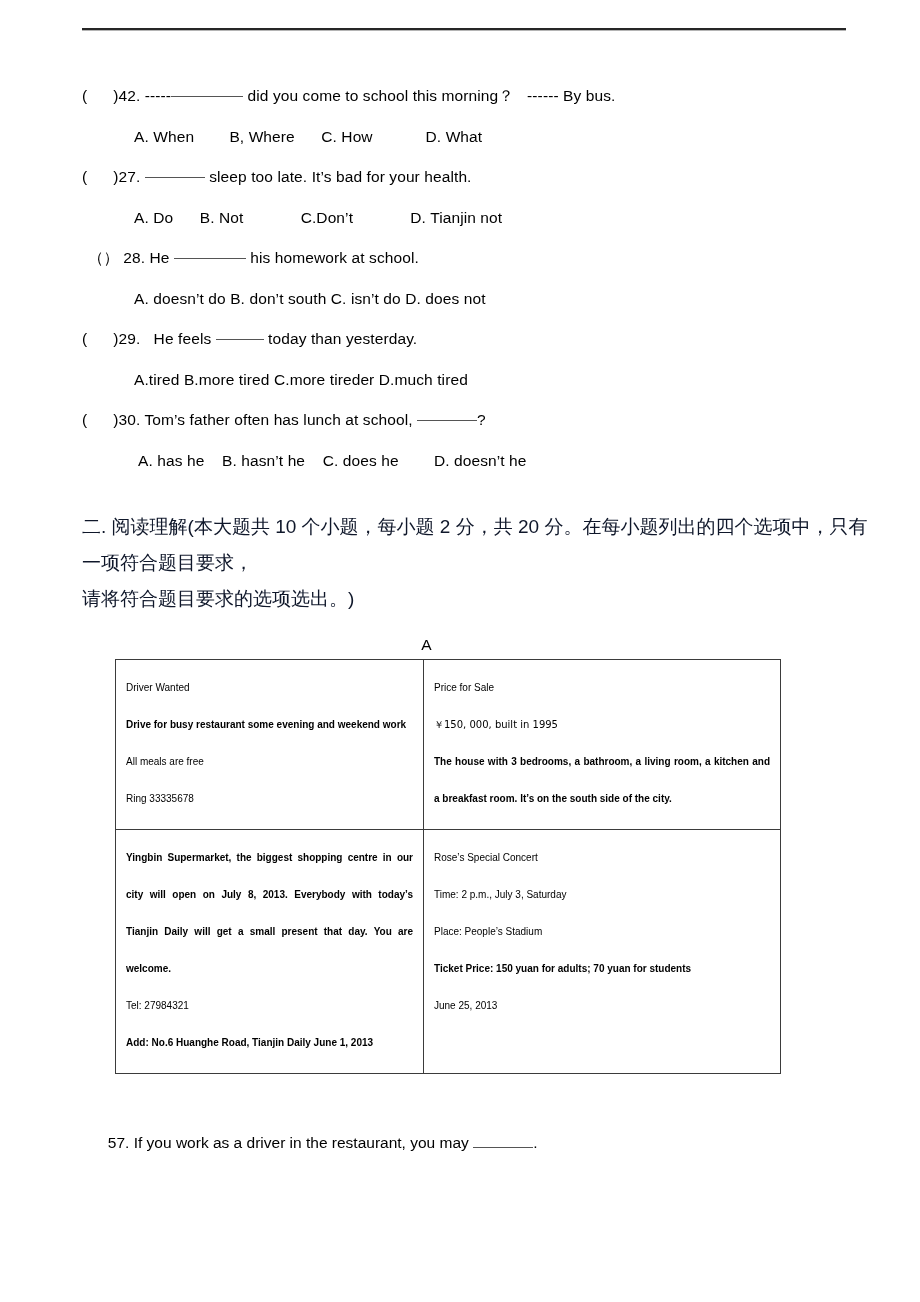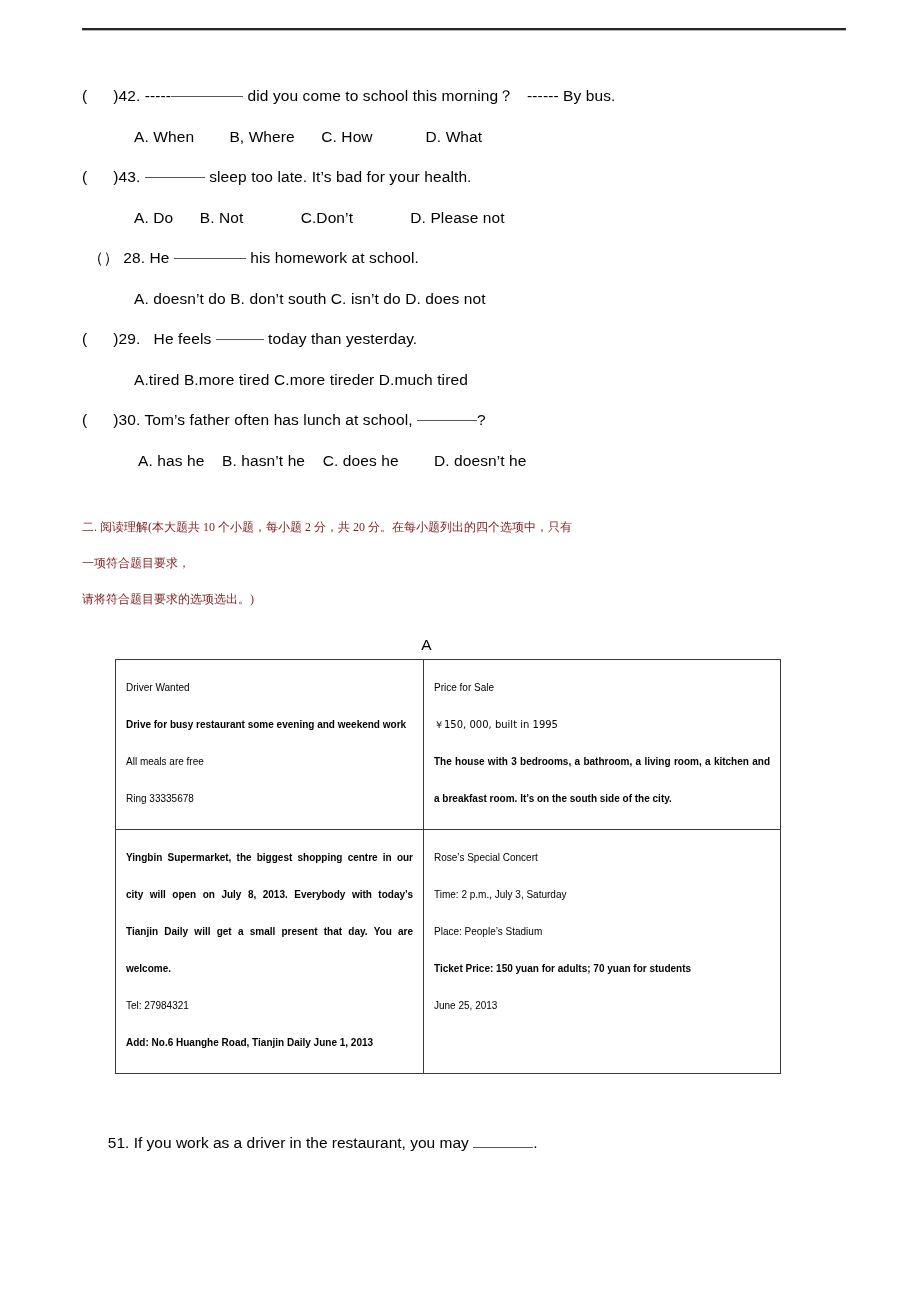--- a/index.html
+++ b/index.html
@@ -61,24 +61,24 @@
     border-bottom: 1px solid #555;
     vertical-align: baseline;
   }
   .b-sm  { width: 48px; }
   .b-md  { width: 60px; }
   .b-lg  { width: 72px; }
 
   
   .cn-section {
     margin-top: 26px;
-    font-family: Liberation Serif, serif;
-    font-size: 12px;
+    font-family: Liberation Sans, sans-serif;
+    font-size: 19px;
     line-height: 36px;
-    color: #7f1d1d;
+    color: #0f172a;
   }
   .cn-line { white-space: pre; }
 
   
   .tbl-label {
     margin-top: 14px;
     text-align: center;
     font-size: 15.5px;
     width: 623px;
     margin-left: 33px;
@@ -127,23 +127,23 @@
   <div class="content">
 
     <div class="mc-block">
 
       <div class="q-line q-stem">
         <span>(</span><span style="display:inline-block;width:26px"></span><span>)</span><span>42.</span><span> -----</span><span class="blank b-lg"></span><span> did you come to school this morning？   ------ By bus.</span>
       </div>
       <div class="q-line q-opts">A. When        B, Where      C. How            D. What</div>
 
       <div class="q-line q-stem">
-        <span>(</span><span style="display:inline-block;width:26px"></span><span>)</span><span>43.</span><span> </span><span class="blank b-md"></span><span> sleep too late. It’s bad for your health.</span>
-      </div>
-      <div class="q-line q-opts">A. Do      B. Not             C.Don’t             D. Please not</div>
+        <span>(</span><span style="display:inline-block;width:26px"></span><span>)</span><span>27.</span><span> </span><span class="blank b-md"></span><span> sleep too late. It’s bad for your health.</span>
+      </div>
+      <div class="q-line q-opts">A. Do      B. Not             C.Don’t             D. Tianjin not</div>
 
       <div class="q-line q-stem" style="padding-left:6px">
         <span>（</span><span>）</span><span style="display:inline-block;width:4px"></span><span>28.</span><span> He </span><span class="blank b-lg"></span><span> his homework at school.</span>
       </div>
       <div class="q-line q-opts">A. doesn’t do B. don’t south C. isn’t do D. does not</div>
 
       <div class="q-line q-stem">
         <span>(</span><span style="display:inline-block;width:26px"></span><span>)</span><span>29.</span><span>   He feels </span><span class="blank b-sm"></span><span> today than yesterday.</span>
       </div>
       <div class="q-line q-opts">A.tired B.more tired C.more tireder D.much tired</div>
@@ -189,17 +189,17 @@
           <div class="cell-line">Time: 2 p.m., July 3, Saturday</div>
           <div class="cell-line">Place: People’s Stadium</div>
           <div class="cell-line just">Ticket Price: 150 yuan for adults; 70 yuan for students</div>
           <div class="cell-line">June 25, 2013</div>
         </td>
       </tr>
     </tbody>
       </table>
 
     <div class="q31">
-      <span>51. If you work as a driver in the restaurant, you may </span><span class="blank b-md"></span><span>.</span>
+      <span>57. If you work as a driver in the restaurant, you may </span><span class="blank b-md"></span><span>.</span>
     </div>
 
   </div>
 </div>
 
 </body></html>

